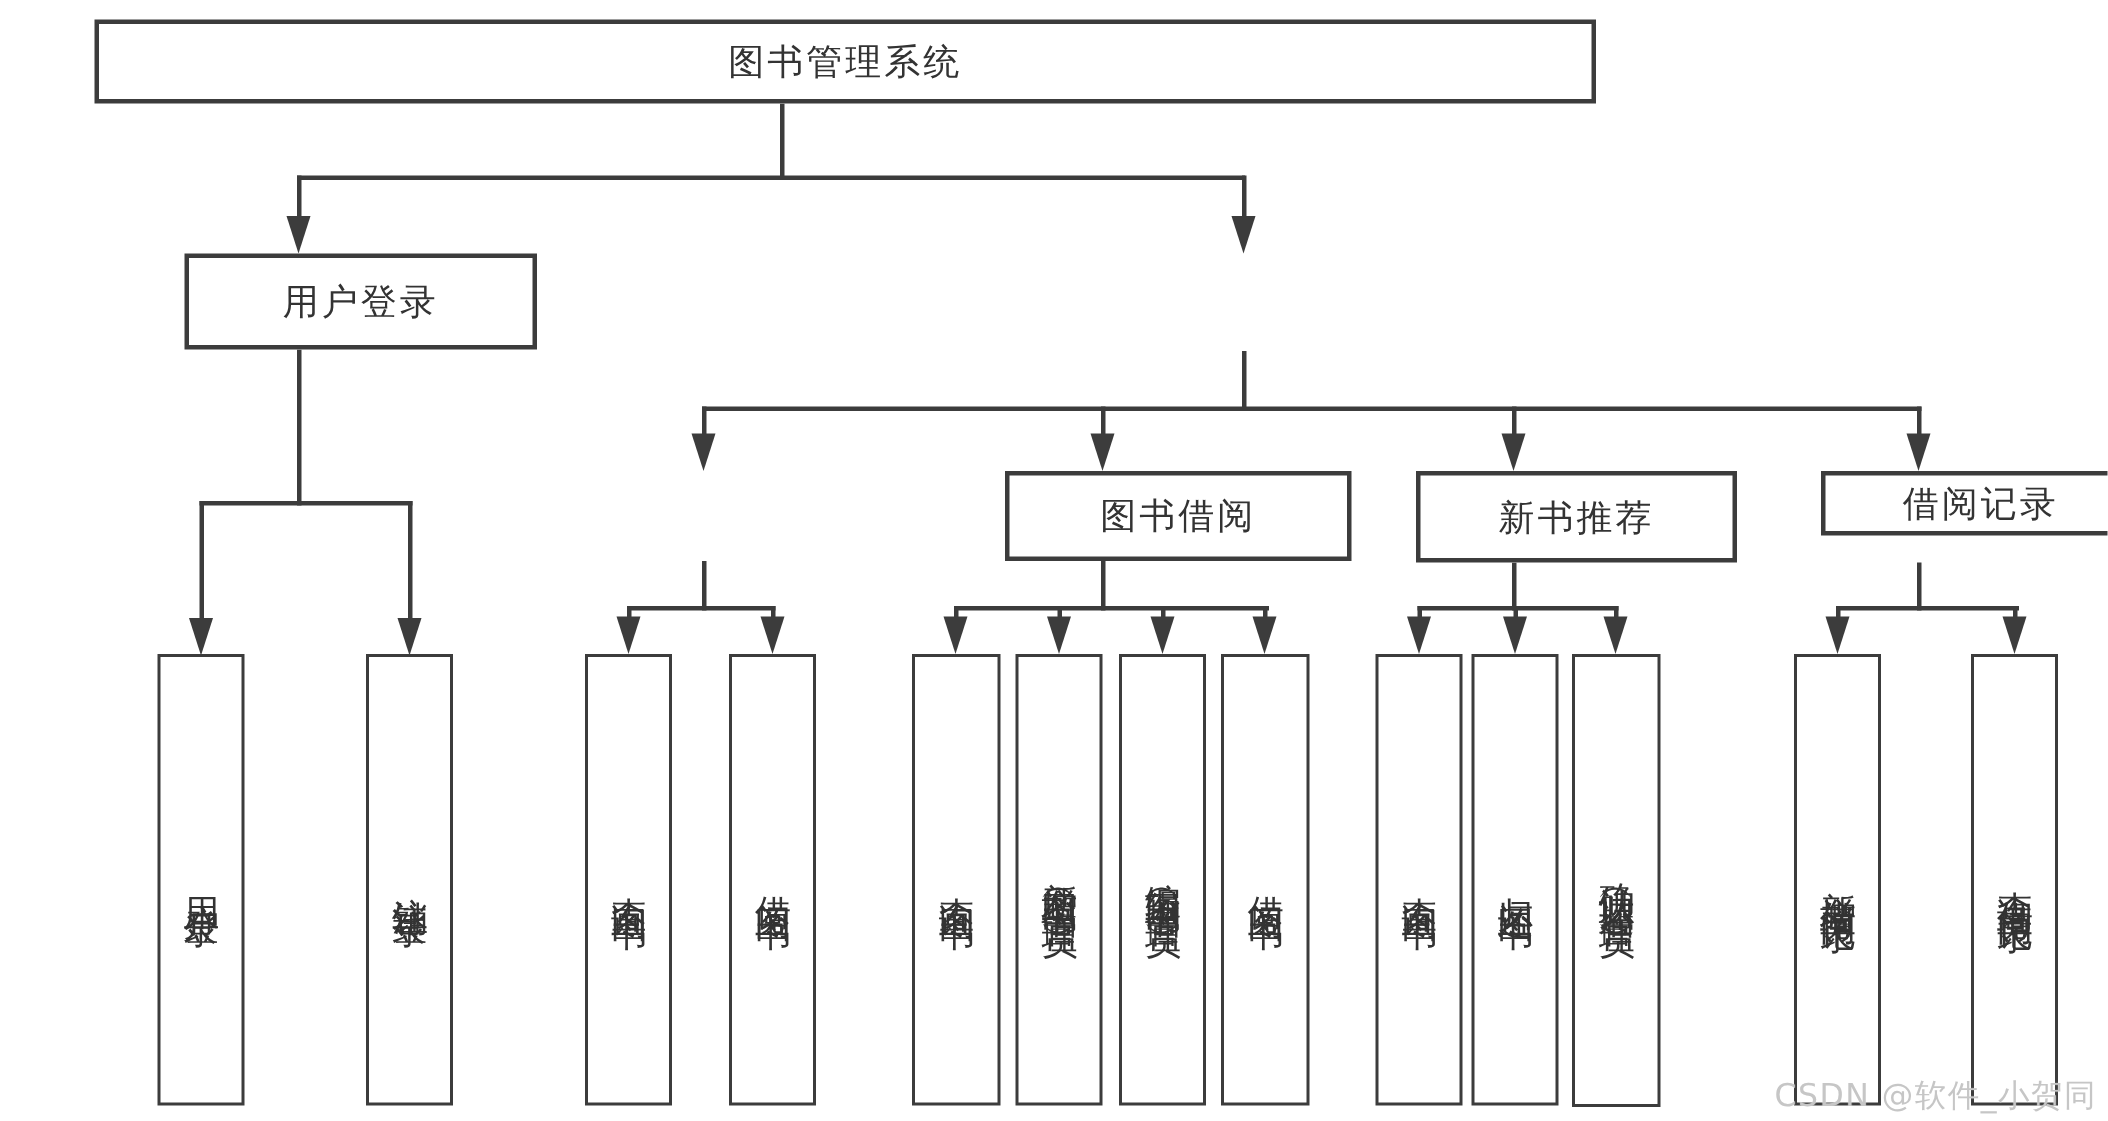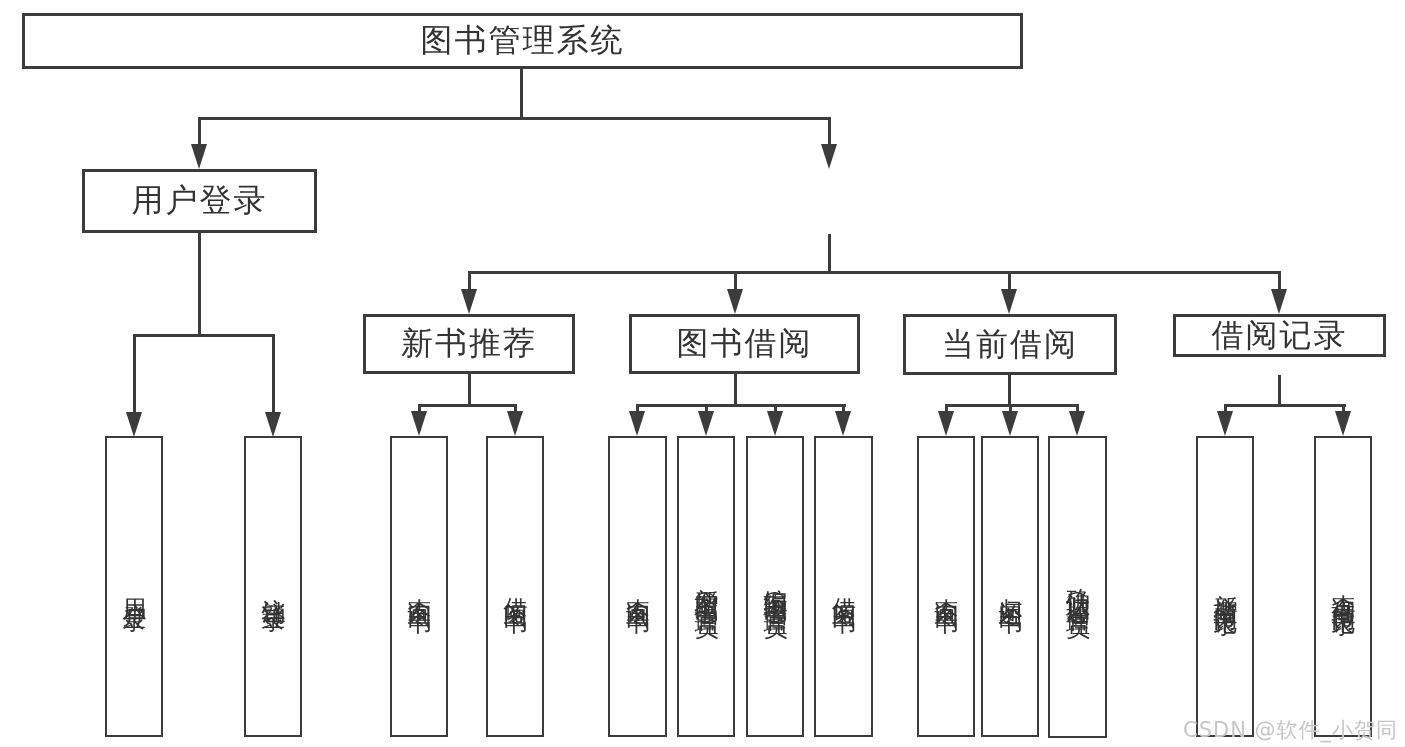--- a/index.html
+++ b/index.html
@@ -22,21 +22,21 @@
     border-left:8px solid transparent;
     border-right:8px solid transparent;
     border-top:25px solid var(--line);
   }
   
   .box{
     position:absolute;background:#fff;border:3px solid var(--line);
     display:flex;align-items:center;justify-content:center;
     color:var(--text);
   }
-  .hbox{font-size:32px;letter-spacing:2px;}
+  .hbox{font-size:24px;letter-spacing:2px;margin-left:41px;}
   .vbox{border-width:2.5px;}
   .vtext{
     writing-mode:vertical-rl;
     font-size:24px;letter-spacing:4px;line-height:1.2;
     color:var(--text);white-space:nowrap;
   }
   .watermark{
     position:absolute;z-index:10;
     font-size:21px;letter-spacing:1px;color:var(--wm);
     text-shadow:0 0 1px rgba(255,255,255,.6);
@@ -107,28 +107,25 @@
   <div class="arrow" style="left:1335px;top:411px"></div>
 
   <div class="box hbox" style="left:22px;top:13px;width:1001px;height:56px">
     <span>图书管理系统</span>
   </div>
 
   <div class="box hbox" style="left:82px;top:169px;width:235px;height:64px">
     <span>用户登录</span>
   </div>
 
-  <div class="box hbox" style="left:363px;top:314px;width:212px;height:60px">
-    <span>新书推荐</span>
-  </div>
   <div class="box hbox" style="left:629px;top:314px;width:231px;height:60px">
     <span>图书借阅</span>
   </div>
   <div class="box hbox" style="left:903px;top:314px;width:214px;height:61px">
-    <span>当前借阅</span>
+    <span>新书推荐</span>
   </div>
   <div class="box hbox" style="left:1173px;top:314px;width:213px;height:43px">
     <span>借阅记录</span>
   </div>
 
   <div class="box vbox" style="left:105px;top:436px;width:58px;height:301px">
     <span class="vtext">用户登录</span>
   </div>
   <div class="box vbox" style="left:244px;top:436px;width:58px;height:301px">
     <span class="vtext">注销登录</span>

